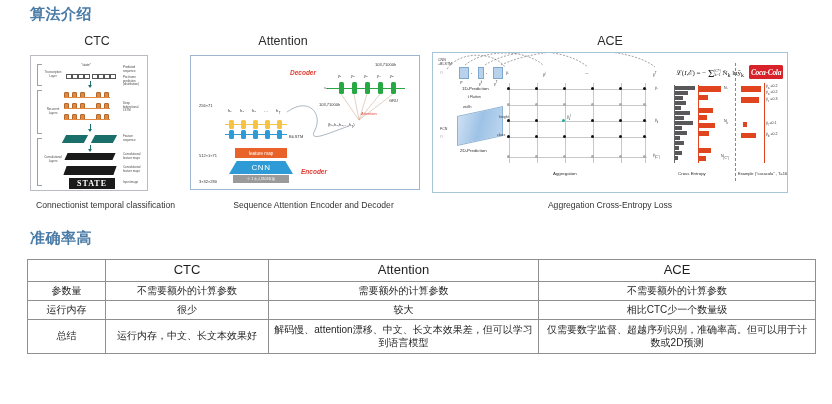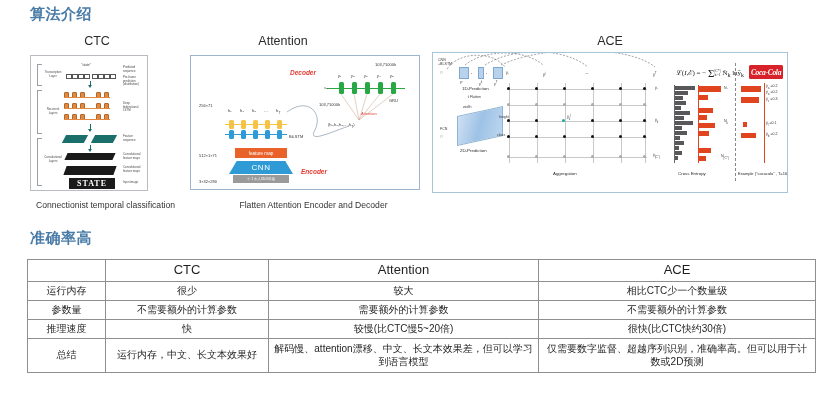--- a/index.html
+++ b/index.html
@@ -441,57 +441,52 @@
       <div class="ace-txt" style="left:333px;top:31px;">ȳ<sub>a</sub> =0.2</div>
       <div class="ace-txt" style="left:333px;top:37px;">ȳ<sub>o</sub> =0.2</div>
       <div class="ace-txt" style="left:333px;top:44px;">ȳ<sub>c</sub> =0.3</div>
       <div class="ace-txt" style="left:333px;top:68px;">ȳ<sub>l</sub> =0.1</div>
       <div class="ace-txt" style="left:333px;top:79px;">ȳ<sub>b</sub> =0.2</div>
     </div>
     <div class="ace-sub" style="left:305px;top:118px;font-size:4px;">Example ("cocacola" , T=16)</div>
   </div>
 
   <div class="fig-caption" id="cap-ctc">Connectionist temporal classification</div>
-  <div class="fig-caption" id="cap-att">Flatten Attention Encoder and Decoder</div>
+  <div class="fig-caption" id="cap-att">Sequence Attention Encoder and Decoder</div>
+  <div class="fig-caption" id="cap-ace">Aggregation Cross-Entropy Loss</div>
 
   <div class="section-title" id="title-compare">准确率高</div>
 
   <table id="cmp-table">
     <colgroup>
       <col class="col-rowhead">
         <col class="col-ctc">
         <col class="col-att">
         <col class="col-ace">
     </colgroup>
     <thead>
       <tr>
         <th></th>
         <th>CTC</th>
         <th>Attention</th>
         <th>ACE</th>
       </tr>
     </thead>
     <tbody>
       <tr>
-        <td>运行内存</td>
-        <td>很少</td>
-        <td>较大</td>
-        <td>相比CTC少一个数量级</td>
-      </tr>
-      <tr>
         <td>参数量</td>
         <td>不需要额外的计算参数</td>
         <td>需要额外的计算参数</td>
         <td>不需要额外的计算参数</td>
       </tr>
       <tr>
-        <td>推理速度</td>
-        <td>快</td>
-        <td>较慢(比CTC慢5~20倍)</td>
-        <td>很快(比CTC快约30倍)</td>
+        <td>运行内存</td>
+        <td>很少</td>
+        <td>较大</td>
+        <td>相比CTC少一个数量级</td>
       </tr>
       <tr>
         <td>总结</td>
         <td>运行内存，中文、长文本效果好</td>
         <td>解码慢、attention漂移、中文、长文本效果差，但可以学习到语言模型</td>
         <td>仅需要数字监督、超越序列识别，准确率高。但可以用于计数或2D预测</td>
       </tr>
     </tbody>
   </table>
 

